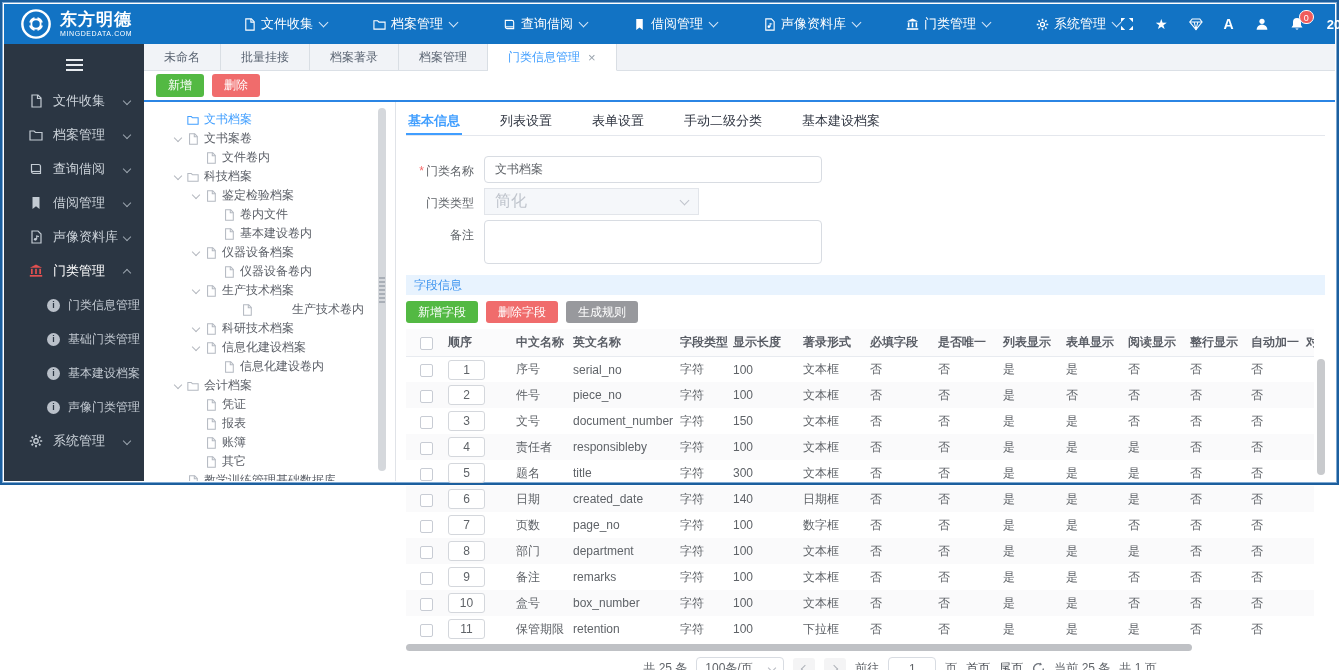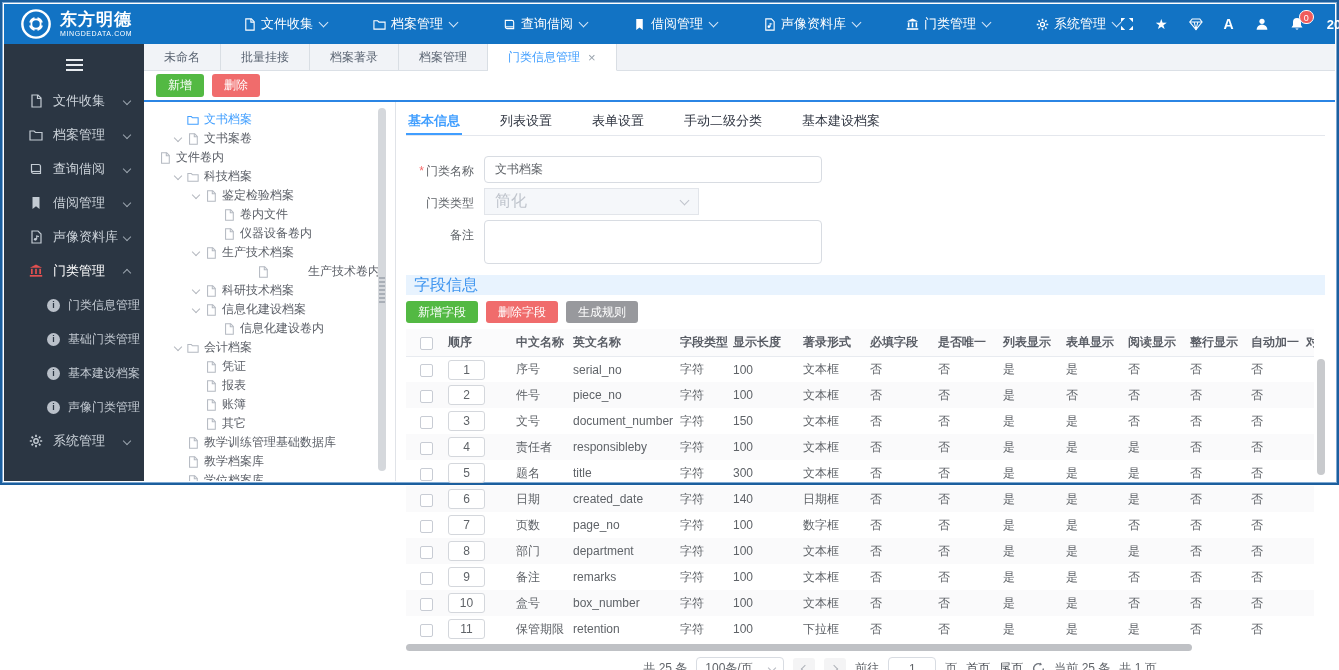--- a/index.html
+++ b/index.html
@@ -82,21 +82,21 @@
   .flabel{width:68px;text-align:right;margin-right:10px;font-size:12px;color:#5f6368;padding-top:7px;white-space:nowrap;}
   .req{color:#f56c6c;margin-right:2px;}
   .finput{width:338px;height:27px;border:1px solid #d8dce2;border-radius:4px;padding:0 10px;
     font-size:12px;color:#5f6368;font-family:inherit;outline:none;}
   .fselect{width:215px;height:27px;border:1px solid #e2e5ea;border-radius:0;background:#f5f7fa;
     color:#bfc4cc;font-size:16px;display:flex;align-items:center;padding:0 10px;}
   .fselect .sel-chev{margin-left:auto;width:7px;height:7px;border-right:1.3px solid #c0c4cc;
     border-bottom:1.3px solid #c0c4cc;transform:rotate(45deg);margin-top:-3px;}
   .ftext{width:338px;height:44px;border:1px solid #d8dce2;border-radius:4px;padding:5px 10px;
     font-size:12px;font-family:inherit;resize:none;outline:none;}
-  .section-bar{margin:6px 10px 0 0;height:20px;background:#e8f3fe;color:#3f95ef;font-size:16px;
+  .section-bar{margin:6px 10px 0 0;height:20px;background:#e8f3fe;color:#3f95ef;font-size:12px;
     display:flex;align-items:center;padding-left:8px;flex:none;}
   .btnrow{margin:6px 0;display:flex;gap:8px;flex:none;}
   
   .tablezone{position:relative;flex:none;}
   .tablewrap{width:908px;overflow:hidden;}
   table{width:1000px;border-collapse:collapse;table-layout:fixed;}
   th{height:27px;font-size:12px;color:#5a5e66;font-weight:bold;text-align:left;padding:0 0 0 2px;
     background:#fbfbfc;border-bottom:1px solid #e8ebf0;white-space:nowrap;}
   td{height:26px;font-size:12px;color:#5f6368;text-align:left;padding:0 0 0 2px;white-space:nowrap;overflow:hidden;}
   tr.stripe td{background:#fafafb;}
@@ -399,21 +399,21 @@
               <div class="tree-row" style="padding-left: 28px;">
                 <span class="tchev show"></span>
                 <span class="tic">
                   <svg viewBox="0 0 14 14">
                     <path d="M3 1h6l3 3v9H3z" fill="none" stroke="currentColor" stroke-width="1.2"></path>
                     <path d="M8.5 1v3.5H12" fill="none" stroke="currentColor" stroke-width="1.2"></path>
                   </svg>
                 </span>
                 <span class="tlb">文书案卷</span>
               </div>
-              <div class="tree-row" style="">
+              <div class="tree-row" style="padding-left: 46px;">
                 <span class="tchev"></span>
                 <span class="tic">
                   <svg viewBox="0 0 14 14">
                     <path d="M3 1h6l3 3v9H3z" fill="none" stroke="currentColor" stroke-width="1.2"></path>
                     <path d="M8.5 1v3.5H12" fill="none" stroke="currentColor" stroke-width="1.2"></path>
                   </svg>
                 </span>
                 <span class="tlb">文件卷内</span>
               </div>
               <div class="tree-row" style="padding-left: 28px;">
@@ -446,33 +446,53 @@
                 <span class="tlb">卷内文件</span>
               </div>
               <div class="tree-row" style="padding-left: 64px;">
                 <span class="tchev"></span>
                 <span class="tic">
                   <svg viewBox="0 0 14 14">
                     <path d="M3 1h6l3 3v9H3z" fill="none" stroke="currentColor" stroke-width="1.2"></path>
                     <path d="M8.5 1v3.5H12" fill="none" stroke="currentColor" stroke-width="1.2"></path>
                   </svg>
                 </span>
+                <span class="tlb">基本建设卷内</span>
+              </div>
+              <div class="tree-row" style="padding-left: 46px;">
+                <span class="tchev show"></span>
+                <span class="tic">
+                  <svg viewBox="0 0 14 14">
+                    <path d="M3 1h6l3 3v9H3z" fill="none" stroke="currentColor" stroke-width="1.2"></path>
+                    <path d="M8.5 1v3.5H12" fill="none" stroke="currentColor" stroke-width="1.2"></path>
+                  </svg>
+                </span>
+                <span class="tlb">仪器设备档案</span>
+              </div>
+              <div class="tree-row" style="padding-left: 64px;">
+                <span class="tchev"></span>
+                <span class="tic">
+                  <svg viewBox="0 0 14 14">
+                    <path d="M3 1h6l3 3v9H3z" fill="none" stroke="currentColor" stroke-width="1.2"></path>
+                    <path d="M8.5 1v3.5H12" fill="none" stroke="currentColor" stroke-width="1.2"></path>
+                  </svg>
+                </span>
                 <span class="tlb">仪器设备卷内</span>
               </div>
               <div class="tree-row" style="padding-left: 46px;">
                 <span class="tchev show"></span>
                 <span class="tic">
                   <svg viewBox="0 0 14 14">
                     <path d="M3 1h6l3 3v9H3z" fill="none" stroke="currentColor" stroke-width="1.2"></path>
                     <path d="M8.5 1v3.5H12" fill="none" stroke="currentColor" stroke-width="1.2"></path>
                   </svg>
                 </span>
                 <span class="tlb">生产技术档案</span>
               </div>
-              <div class="tree-row" style="padding-left: 64px; gap: 34px;">
+              <div class="tree-row" style="padding-left: 48px; gap: 34px;">
                 <span class="tchev"></span>
                 <span class="tic">
                   <svg viewBox="0 0 14 14">
                     <path d="M3 1h6l3 3v9H3z" fill="none" stroke="currentColor" stroke-width="1.2"></path>
                     <path d="M8.5 1v3.5H12" fill="none" stroke="currentColor" stroke-width="1.2"></path>
                   </svg>
                 </span>
                 <span class="tlb">生产技术卷内</span>
               </div>
               <div class="tree-row" style="padding-left: 46px;">

